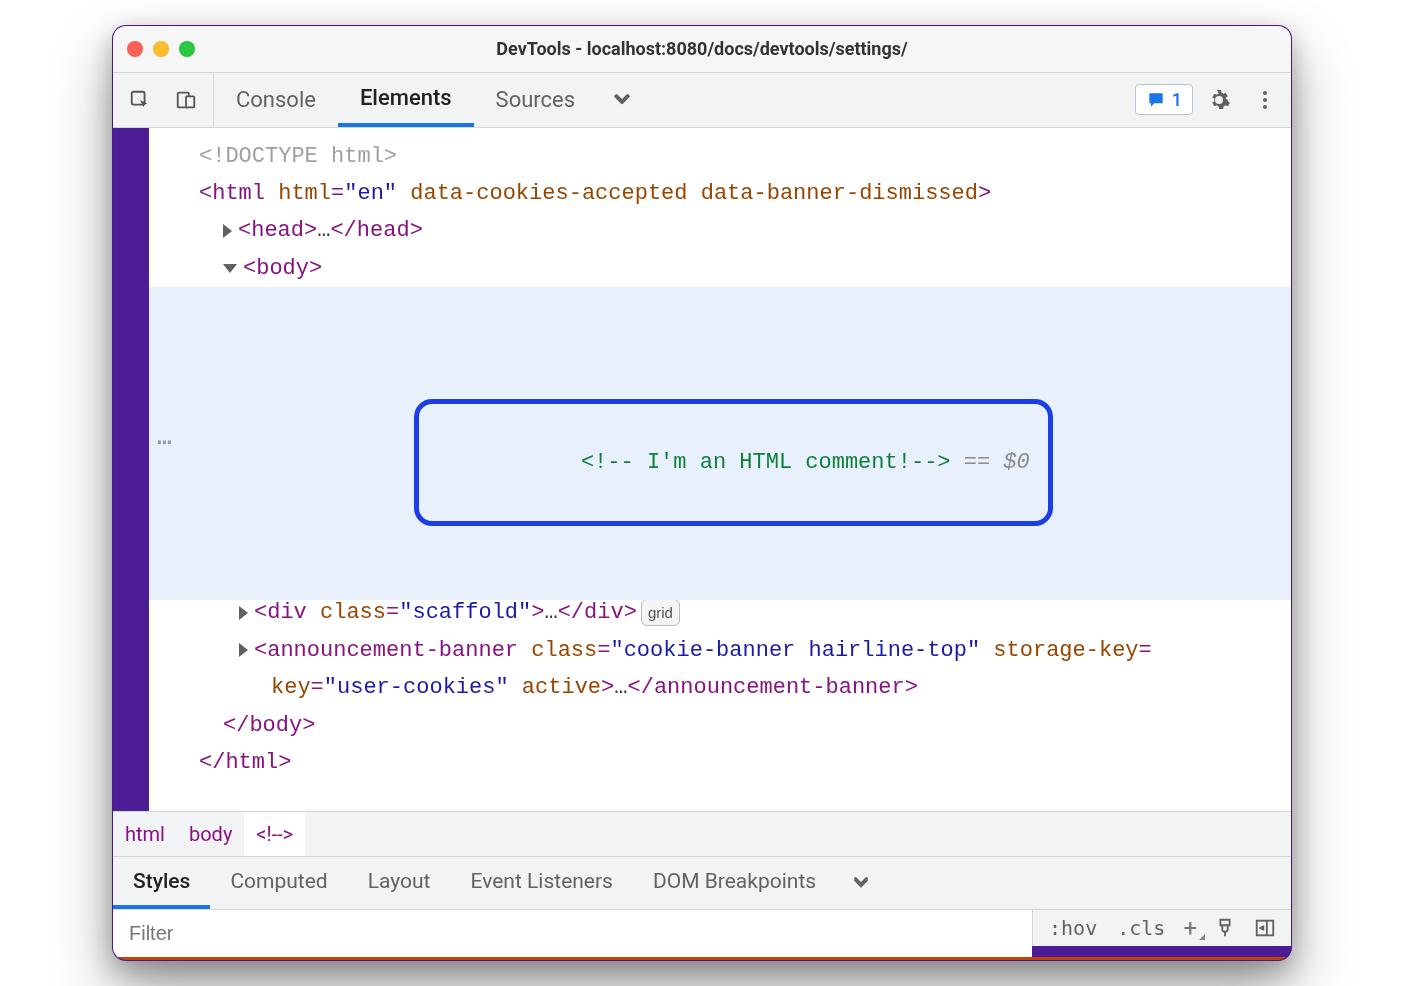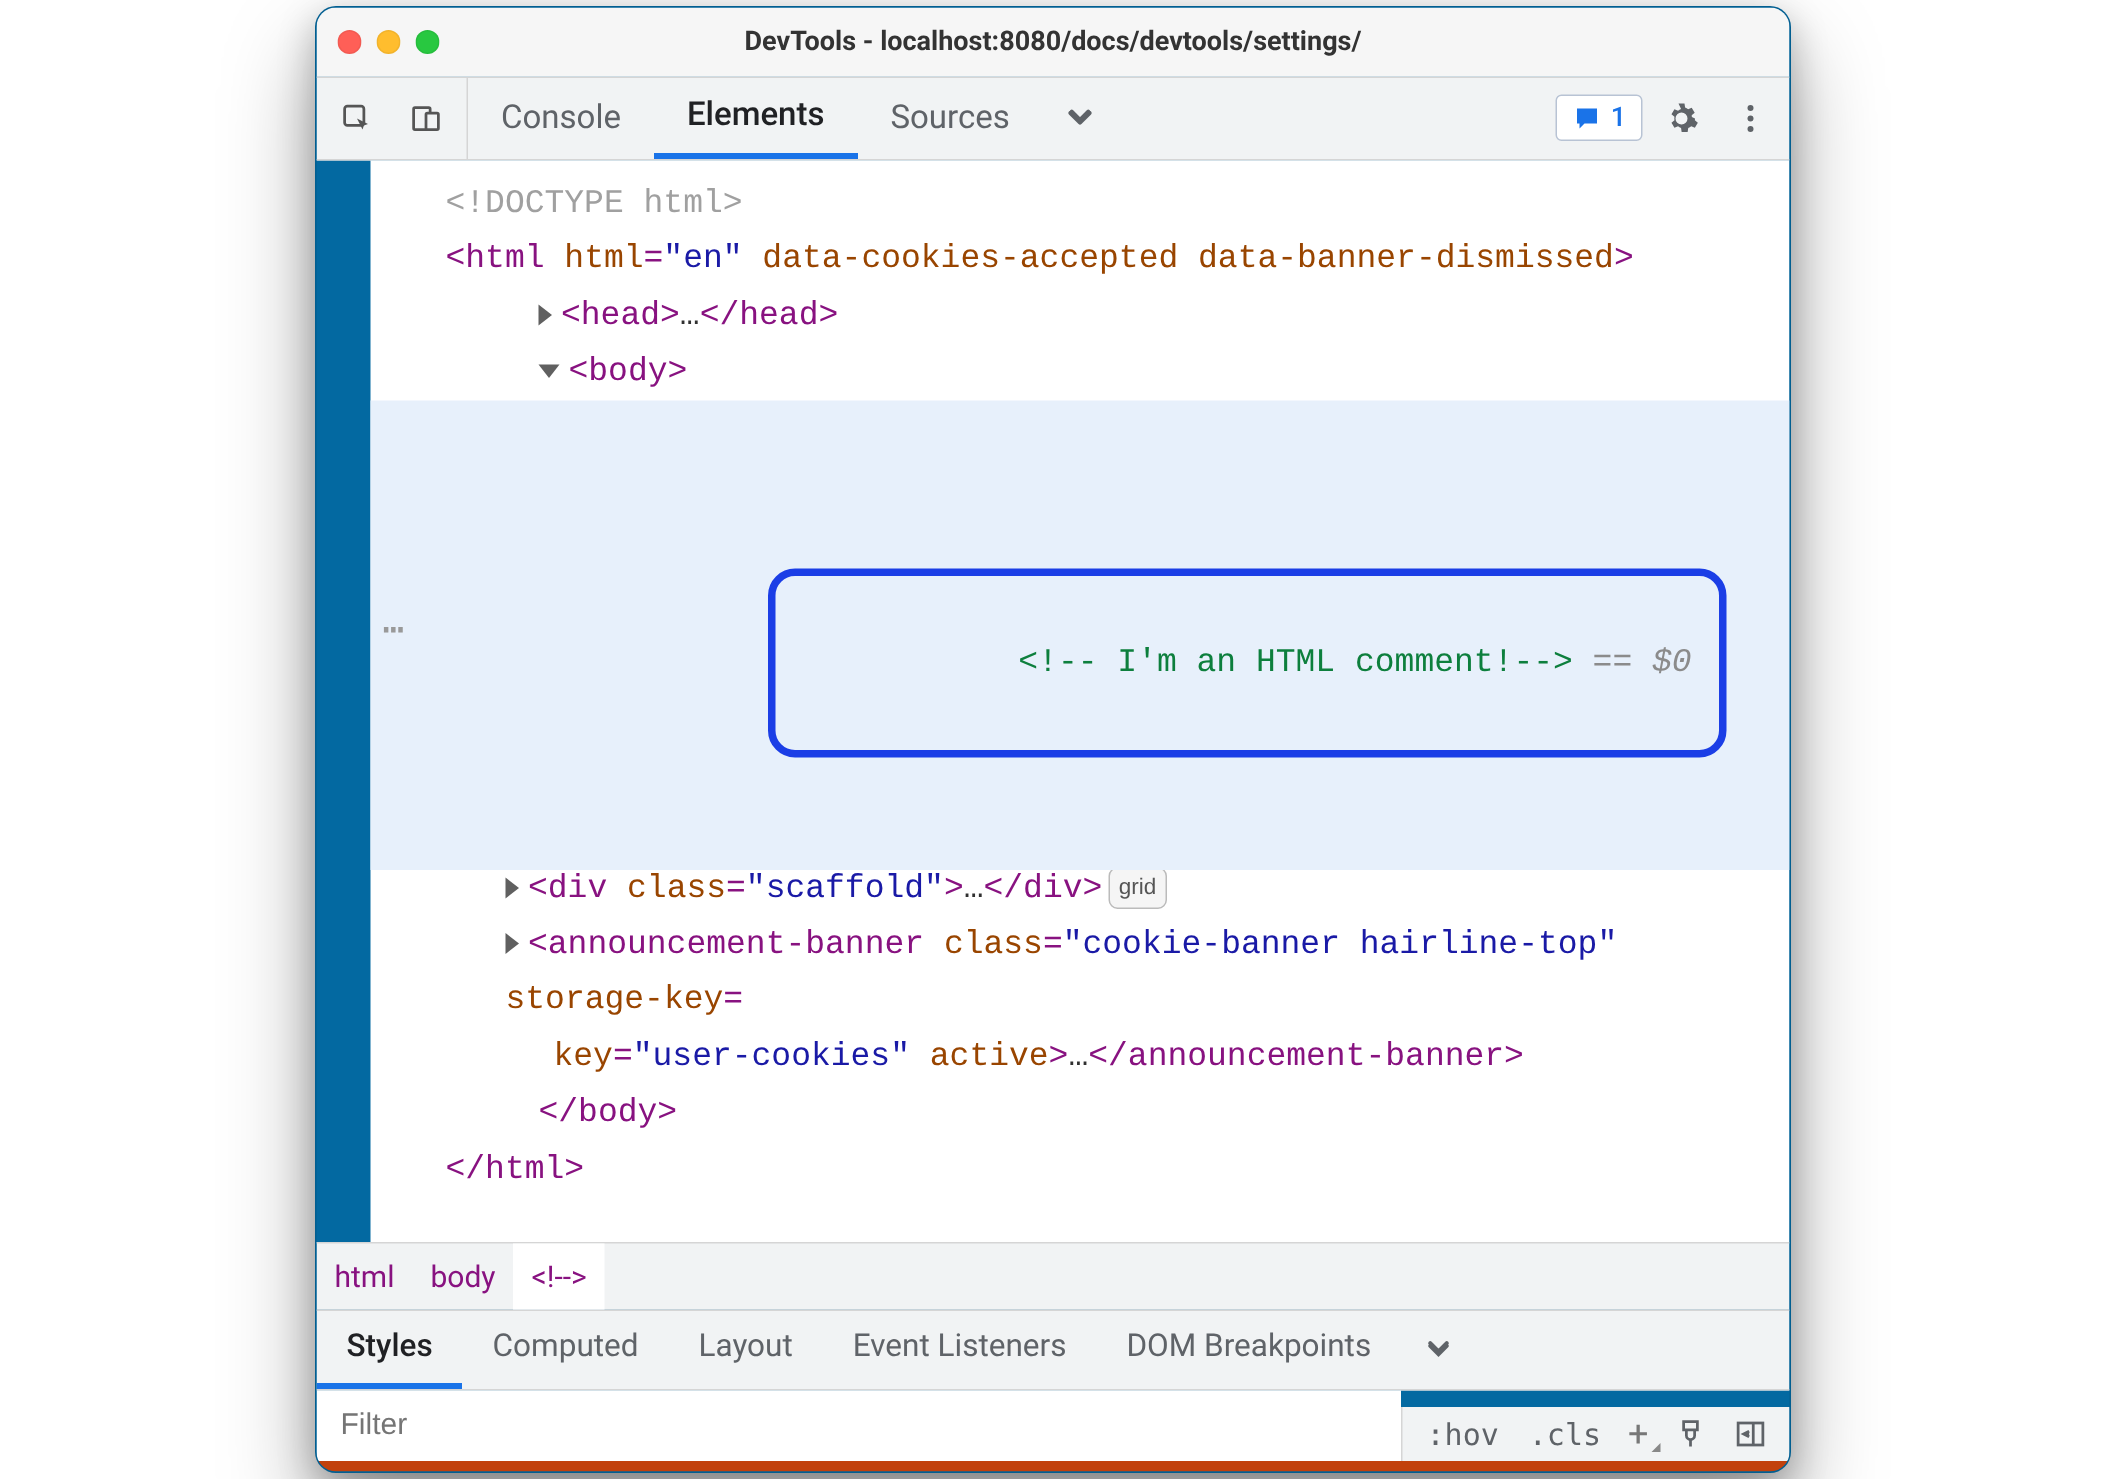--- a/index.html
+++ b/index.html
@@ -8,23 +8,23 @@
   background: #fff;
   font-family: -apple-system, BlinkMacSystemFont, "Segoe UI", Roboto, sans-serif;
   width: 1404px;
   height: 986px;
   display: flex;
   align-items: center;
   justify-content: center;
 }
 
 .window {
-  width: 984px;
+  width: 1180px;
   border-radius: 14px;
-  background: #0369a1;
+  background: #4c1d95;
   box-shadow: 0 30px 60px rgba(0,0,0,0.35), 0 8px 24px rgba(0,0,0,0.25);
   overflow: hidden;
   border: 1px solid rgba(0,0,0,0.1);
 }
 
 
 .titlebar {
   height: 46px;
   background: #f6f6f6;
   border-bottom: none;
@@ -86,21 +86,21 @@
 .dom-panel {
   background: #fff;
   font-family: Menlo, Consolas, "Courier New", monospace;
   font-size: 22px;
   padding: 10px 0 30px 0;
   line-height: 1.7;
   position: relative;
   margin-left: 36px;
 }
 .dom-line { white-space: pre; padding-left: 50px; }
-.indent1 { padding-left: 112px; }
+.indent1 { padding-left: 74px; }
 .indent2 { padding-left: 90px; }
 .expander {
   display: inline-block; width: 0; height: 0;
   border-style: solid; margin-right: 6px;
   vertical-align: middle;
 }
 .expander.right { border-width: 7px 0 7px 9px; border-color: transparent transparent transparent #606060;}
 .expander.down { border-width: 9px 7px 0 7px; border-color: #606060 transparent transparent transparent;}
 
 .doctype { color: #a0a0a0; }
@@ -149,22 +149,22 @@
 .subtabs {
   display: flex; border-top: 1px solid #d5d5d5; border-bottom: 1px solid #d5d5d5;
   align-items: stretch; background: #f1f3f4;
 }
 .subtab { padding: 12px 20px; font-size: 21px; color: #5f6368; cursor:pointer;}
 .subtab.active { color: #202124; border-bottom: 4px solid #1a73e8; font-weight: 500;}
 .subtab-more { padding: 12px 14px; color:#5f6368; cursor:pointer; display:flex; align-items:center;}
 
 
 .filter-row {
-  display: flex; align-items: flex-end;
-  border-bottom: 7px solid #c2410c;
+  display: flex; align-items: flex-start;
+  border-bottom: 3px solid #c2410c;
 }
 .filter-input {
   flex: 1; border: none; padding: 12px 16px; font-size: 20px; color: #5f6368;
   background: #fff; outline: none;
 }
 .filter-right {
   display: flex; align-items: center; gap: 4px; padding: 0 8px;
   border-left: 1px solid #d5d5d5; background: #f1f3f4;
 }
 .filter-chip { padding: 6px 8px; color: #5f6368; font-size: 20px; font-family: Menlo, monospace; cursor:pointer;}

